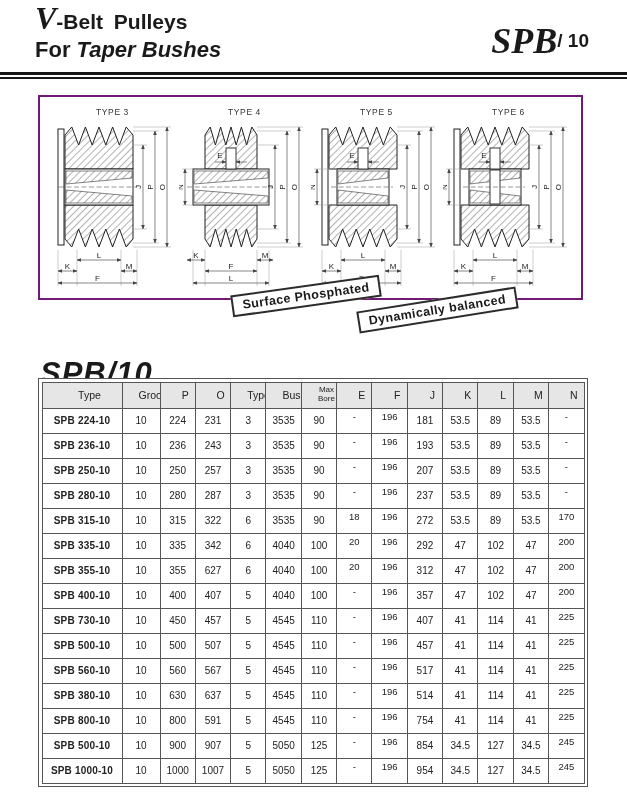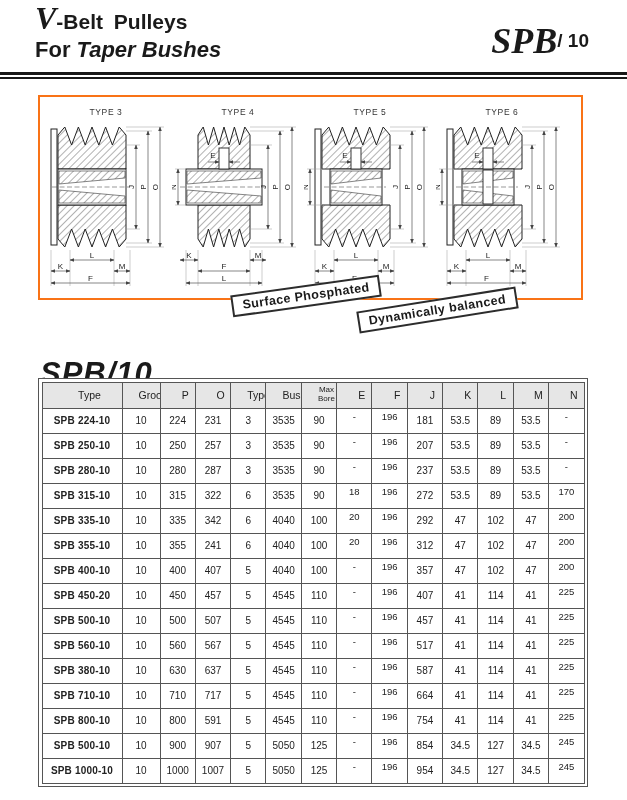--- a/index.html
+++ b/index.html
@@ -16,22 +16,22 @@
   .t2 .ital{font-style:italic;}
   .hdr-right{position:absolute;right:38px;top:20px;white-space:nowrap;}
   .code-main{font-family:"Liberation Serif",serif;font-style:italic;font-weight:bold;font-size:36px;}
   .code-suffix{font-size:19px;font-weight:bold;vertical-align:6px;}
   .rule{position:absolute;left:0;width:627px;}
   .rule-a{top:72px;height:3px;background:#171717;}
   .rule-b{top:77px;height:2px;background:#171717;}
   
   .diagbox{
     position:absolute;left:38px;top:95px;width:545px;height:205px;
-    border:2px solid #f97316;background:#fff;
-    display:flex;justify-content:flex-start;align-items:flex-start;padding-top:10px;box-sizing:border-box;
+    border:2px solid #701a75;background:#fff;
+    display:flex;justify-content:center;align-items:flex-start;padding-top:10px;box-sizing:border-box;
   }
   .fig{display:flex;flex-direction:column;align-items:center;}
   .fig-label{font-size:8.5px;color:#333;letter-spacing:.6px;margin-bottom:2px;}
   svg.pulley{display:block;}
   
   .stamp{
     position:absolute;background:#fff;border:2px solid #2c2c2c;
     font-size:12.5px;font-weight:bold;letter-spacing:.4px;
     padding:2px 9px;white-space:nowrap;z-index:5;
   }
@@ -315,20 +315,36 @@
           <td>90</td>
           <td class="top-align">-</td>
           <td class="top-align">196</td>
           <td>181</td>
           <td>53.5</td>
           <td>89</td>
           <td>53.5</td>
           <td class="top-align">-</td>
         </tr>
         <tr>
+          <td class="type-col">SPB 236-10</td>
+          <td>10</td>
+          <td>236</td>
+          <td>243</td>
+          <td>3</td>
+          <td>3535</td>
+          <td>90</td>
+          <td class="top-align">-</td>
+          <td class="top-align">196</td>
+          <td>193</td>
+          <td>53.5</td>
+          <td>89</td>
+          <td>53.5</td>
+          <td class="top-align">-</td>
+        </tr>
+        <tr>
           <td class="type-col">SPB 250-10</td>
           <td>10</td>
           <td>250</td>
           <td>257</td>
           <td>3</td>
           <td>3535</td>
           <td>90</td>
           <td class="top-align">-</td>
           <td class="top-align">196</td>
           <td>207</td>
@@ -382,21 +398,21 @@
           <td>292</td>
           <td>47</td>
           <td>102</td>
           <td>47</td>
           <td class="top-align">200</td>
         </tr>
         <tr>
           <td class="type-col">SPB 355-10</td>
           <td>10</td>
           <td>355</td>
-          <td>241</td>
+          <td>627</td>
           <td>6</td>
           <td>4040</td>
           <td>100</td>
           <td class="top-align">20</td>
           <td class="top-align">196</td>
           <td>312</td>
           <td>47</td>
           <td>102</td>
           <td>47</td>
           <td class="top-align">200</td>
@@ -411,21 +427,21 @@
           <td>100</td>
           <td class="top-align">-</td>
           <td class="top-align">196</td>
           <td>357</td>
           <td>47</td>
           <td>102</td>
           <td>47</td>
           <td class="top-align">200</td>
         </tr>
         <tr>
-          <td class="type-col">SPB 450-20</td>
+          <td class="type-col">SPB 730-10</td>
           <td>10</td>
           <td>450</td>
           <td>457</td>
           <td>5</td>
           <td>4545</td>
           <td>110</td>
           <td class="top-align">-</td>
           <td class="top-align">196</td>
           <td>407</td>
           <td>41</td>
@@ -468,37 +484,21 @@
         <tr>
           <td class="type-col">SPB 380-10</td>
           <td>10</td>
           <td>630</td>
           <td>637</td>
           <td>5</td>
           <td>4545</td>
           <td>110</td>
           <td class="top-align">-</td>
           <td class="top-align">196</td>
-          <td>587</td>
-          <td>41</td>
-          <td>114</td>
-          <td>41</td>
-          <td class="top-align">225</td>
-        </tr>
-        <tr>
-          <td class="type-col">SPB 710-10</td>
-          <td>10</td>
-          <td>710</td>
-          <td>717</td>
-          <td>5</td>
-          <td>4545</td>
-          <td>110</td>
-          <td class="top-align">-</td>
-          <td class="top-align">196</td>
-          <td>664</td>
+          <td>514</td>
           <td>41</td>
           <td>114</td>
           <td>41</td>
           <td class="top-align">225</td>
         </tr>
         <tr>
           <td class="type-col">SPB 800-10</td>
           <td>10</td>
           <td>800</td>
           <td>591</td>

